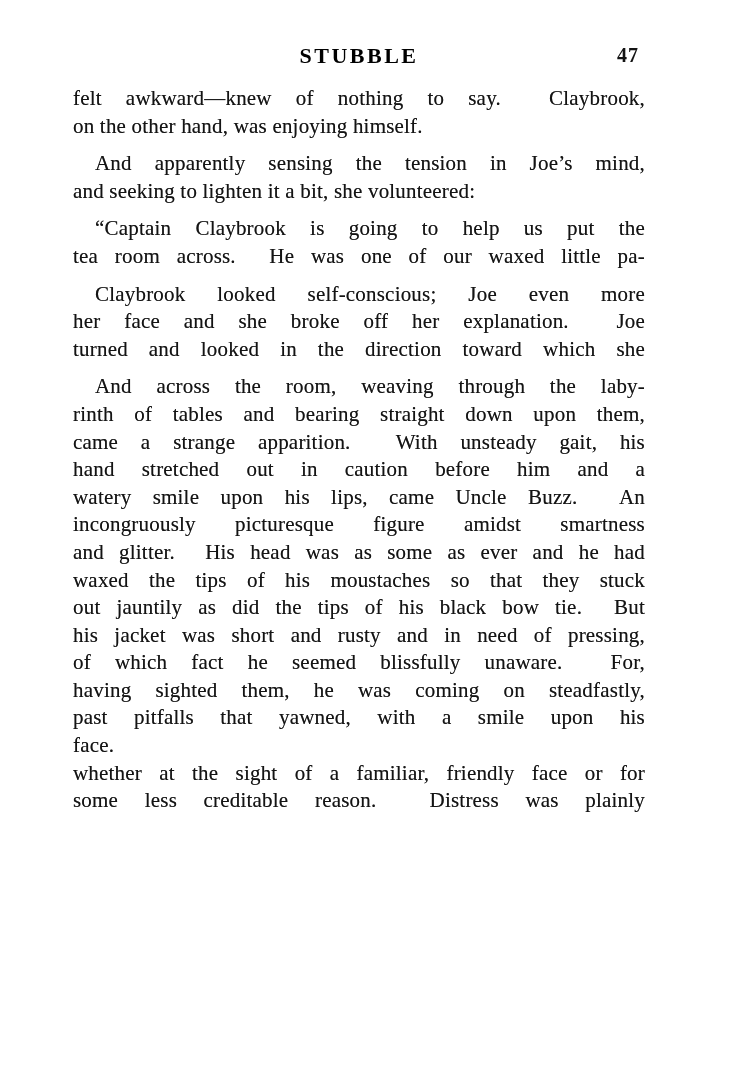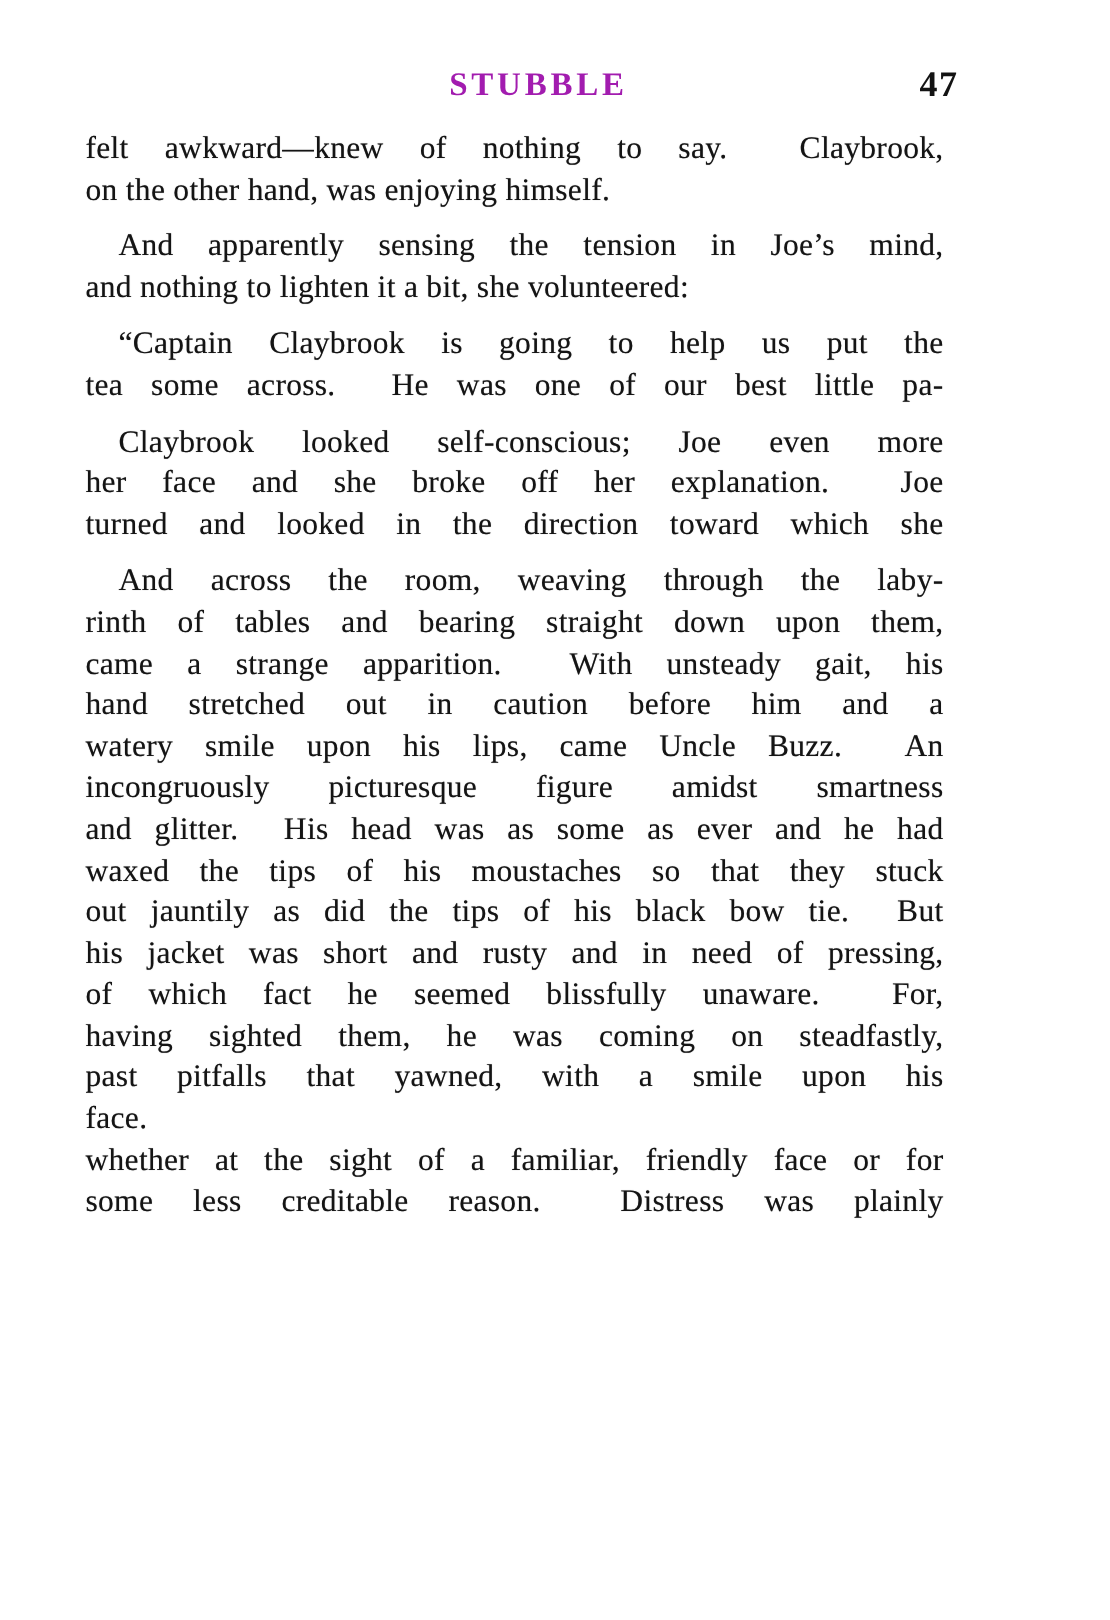--- a/index.html
+++ b/index.html
@@ -21,35 +21,35 @@
     top: 43px;
     left: 73px;
     width: 572px;
     height: 28px;
   }
   .running-title {
     text-align: center;
     font-size: 22px;
     font-weight: bold;
     letter-spacing: 2.5px;
-    color: #a21caf;
+    color: #000000;
   }
   .folio {
     position: absolute;
     right: 6px;
     top: 1px;
-    font-size: 24px;
+    font-size: 20px;
     font-weight: bold;
     letter-spacing: 1px;
     color: #131313;
   }
   .body-text {
     position: absolute;
     top: 85px;
-    left: 57px;
+    left: 73px;
     width: 572px;
   }
   .line {
     font-size: 21px;
     line-height: 27.6px;
     height: 27.6px;
     letter-spacing: 0.2px;
     white-space: pre-wrap;
     text-shadow: 0 0 0.5px rgba(20,20,20,0.55);
   }
@@ -67,23 +67,23 @@
 
 <div class="page">
   <div class="header">
     <div class="running-title">STUBBLE</div>
     <div class="folio">47</div>
   </div>
   <div class="body-text" id="text-block">
       <div class="line justify">felt awkward—knew of nothing to say.  Claybrook,</div>
       <div class="line">on the other hand, was enjoying himself.</div>
       <div class="line justify indent">And apparently sensing the tension in Joe’s mind,</div>
-      <div class="line">and nothing to lighten it a bit, she volunteered:</div>
+      <div class="line">and seeking to lighten it a bit, she volunteered:</div>
       <div class="line justify indent">“Captain Claybrook is going to help us put the</div>
-      <div class="line justify">tea some across.  He was one of our best little pa-</div>
+      <div class="line justify">tea room across.  He was one of our waxed little pa-</div>
       <div class="line justify indent">Claybrook looked self-conscious; Joe even more</div>
       <div class="line justify">her face and she broke off her explanation.  Joe</div>
       <div class="line justify">turned and looked in the direction toward which she</div>
       <div class="line justify indent">And across the room, weaving through the laby-</div>
       <div class="line justify">rinth of tables and bearing straight down upon them,</div>
       <div class="line justify">came a strange apparition.  With unsteady gait, his</div>
       <div class="line justify">hand stretched out in caution before him and a</div>
       <div class="line justify">watery smile upon his lips, came Uncle Buzz.  An</div>
       <div class="line justify">incongruously picturesque figure amidst smartness</div>
       <div class="line justify">and glitter.  His head was as some as ever and he had</div>

